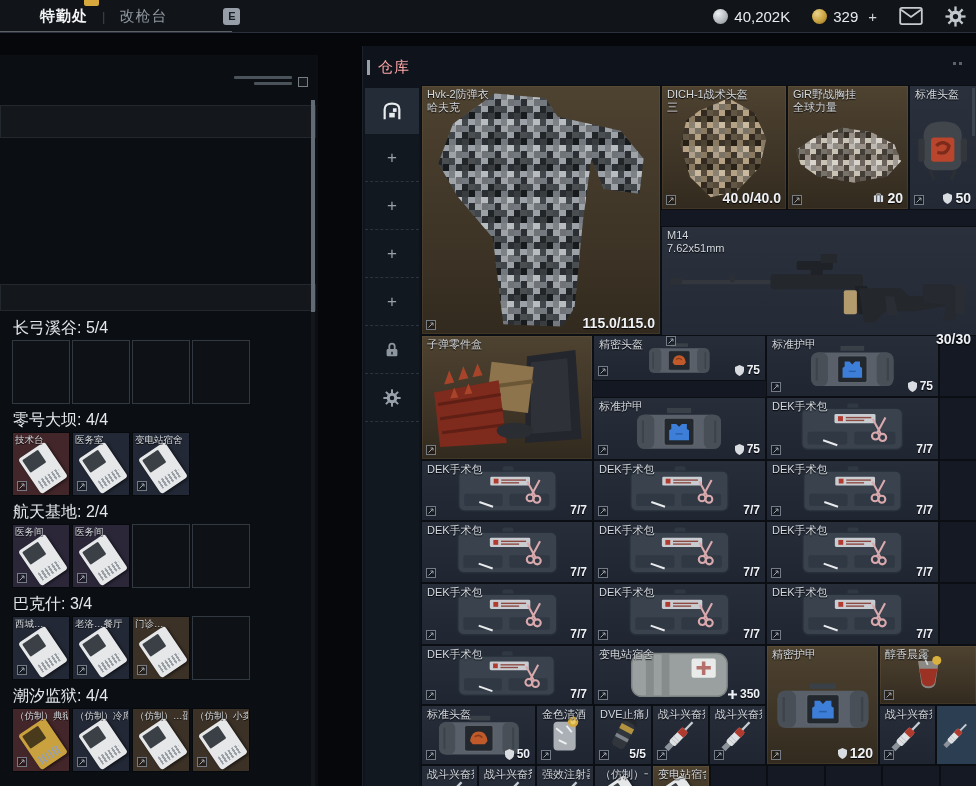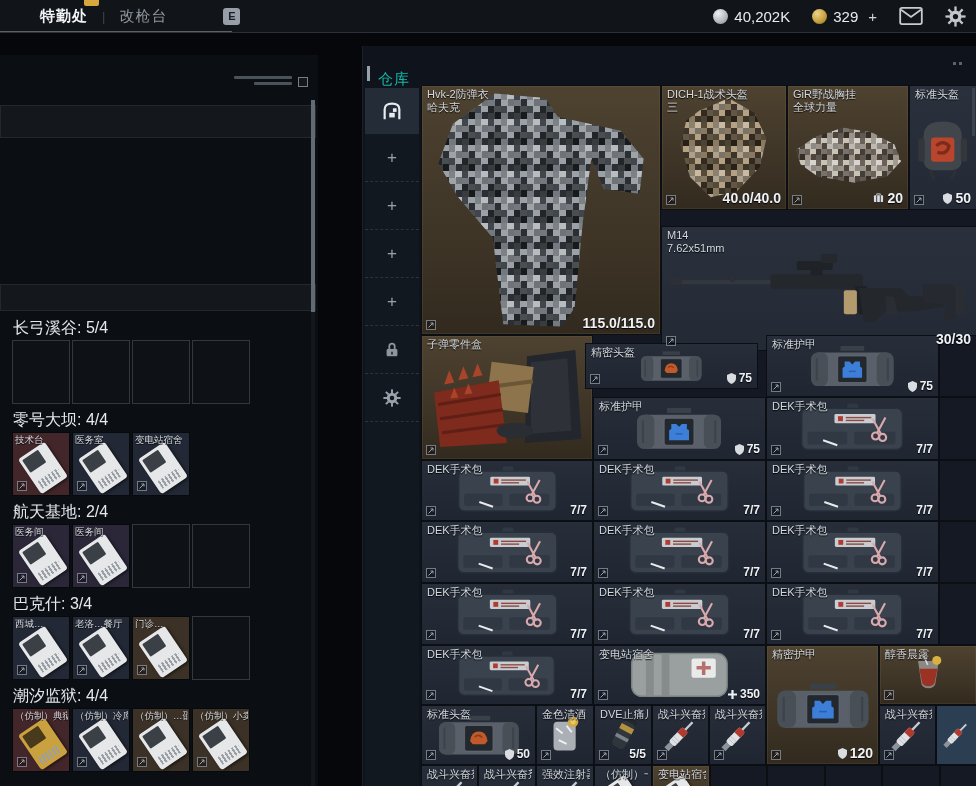--- a/index.html
+++ b/index.html
@@ -51,21 +51,21 @@
   .kcard::before{content:"";position:absolute;top:3px;left:3px;right:10px;height:15px;background:#3b4046;border-radius:1px;}
   .kcard::after{content:"";position:absolute;bottom:4px;left:4px;right:4px;height:9px;
     background:repeating-linear-gradient(90deg,#9aa0a6 0 2px,transparent 2px 4px);}
   .kcard.gold{background:#c9a23f;}
   .kcard.gold::before{background:#4a3a1c;}
 
   
   .wpanel{position:absolute;left:362px;top:46px;width:614px;height:740px;background:#0f141c;border-left:1px solid #1b212b;}
   .whead{position:absolute;left:4px;top:12px;display:flex;align-items:center;gap:8px;}
   .waccent{width:3px;height:15px;background:#98a0a8;}
-  .wtitle{font-size:15px;color:#14b8a6;letter-spacing:1px;margin-top:12px;}
+  .wtitle{font-size:15px;color:#fca5a5;letter-spacing:1px;}
   .wdots{position:absolute;right:14px;top:16px;display:flex;gap:3px;}
   .wdots i{width:3px;height:3px;background:#5a626c;display:block;}
   .wscroll{position:absolute;right:1px;top:42px;width:3px;height:48px;background:#3c4450;}
 
   
   .rail{position:absolute;left:2px;top:42px;width:54px;height:698px;background:#121820;}
   .rail-cell{width:54px;height:48px;display:flex;align-items:center;justify-content:center;
     border-bottom:1px dashed #2c333d;color:#9aa2ab;}
   .rail-cell.active{background:#242c38;height:46px;border-bottom:none;}
   .rail-plus{font-size:17px;font-weight:300;color:#99a1aa;}
@@ -462,21 +462,21 @@
             </g>
             <ellipse cx="88" cy="88" rx="18" ry="8" fill="#2a2e33"></ellipse>
           </svg>
         </div>
         <div class="t-label">子弹零件盒</div>
         <span class="t-insp"><svg width="10" height="10" viewBox="0 0 10 10">
             <rect x="0.5" y="0.5" width="9" height="9" fill="rgba(0,0,0,.35)" stroke="#7d8590"></rect>
             <path d="M2.5 7.5L7 3M4.5 3H7v2.5" stroke="#aab2bb" fill="none"></path>
           </svg></span>
       </div>
-      <div class="tile tier-dark" style="left: 164px; top: 250px; width: 173px; height: 46px; margin-top: 8px;">
+      <div class="tile tier-dark" style="left: 172px; top: 250px; width: 173px; height: 46px;">
         <div class="art">
           <svg viewBox="0 0 130 74">
             <path d="M48 12h34" stroke="#3a4047" stroke-width="7" fill="none"></path>
             <rect x="6" y="18" width="118" height="48" rx="11" fill="#596069"></rect>
             <rect x="6" y="18" width="24" height="48" rx="9" fill="#484f57"></rect>
             <rect x="100" y="18" width="24" height="48" rx="9" fill="#484f57"></rect>
             <rect x="44" y="23" width="42" height="38" rx="3" fill="#23282e"></rect>
             <rect x="44" y="23" width="42" height="38" rx="3" fill="none" stroke="#6b727b"></rect>
             <path d="M52 46q2-14 13-14t13 14l-4 5H56z" fill="#c05a2a"></path>
             <path d="M59 40q6-5 11 1" stroke="#8a3c1a" stroke-width="2.5" fill="none"></path>

